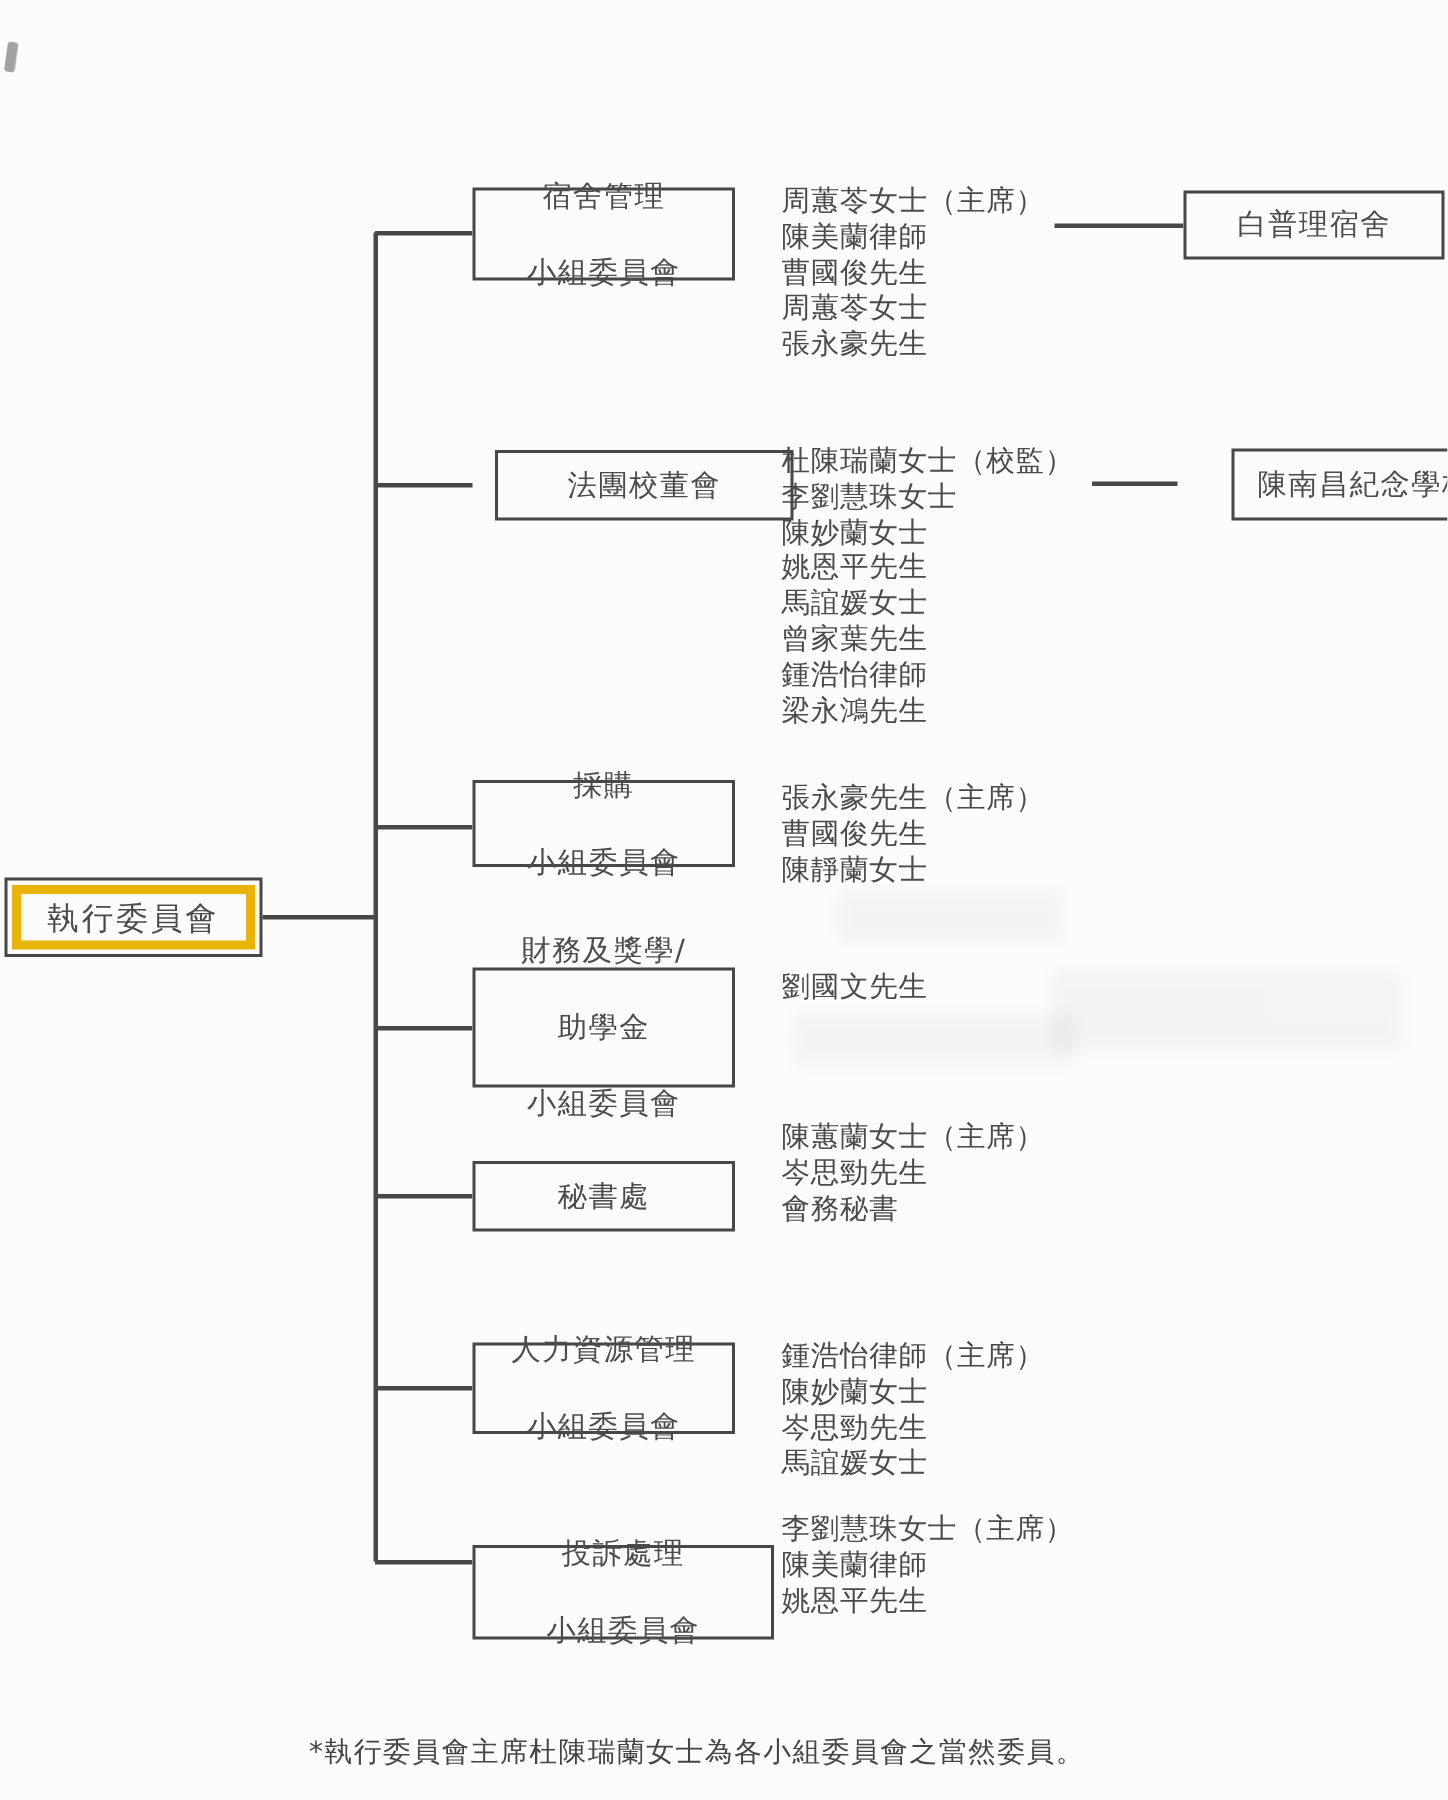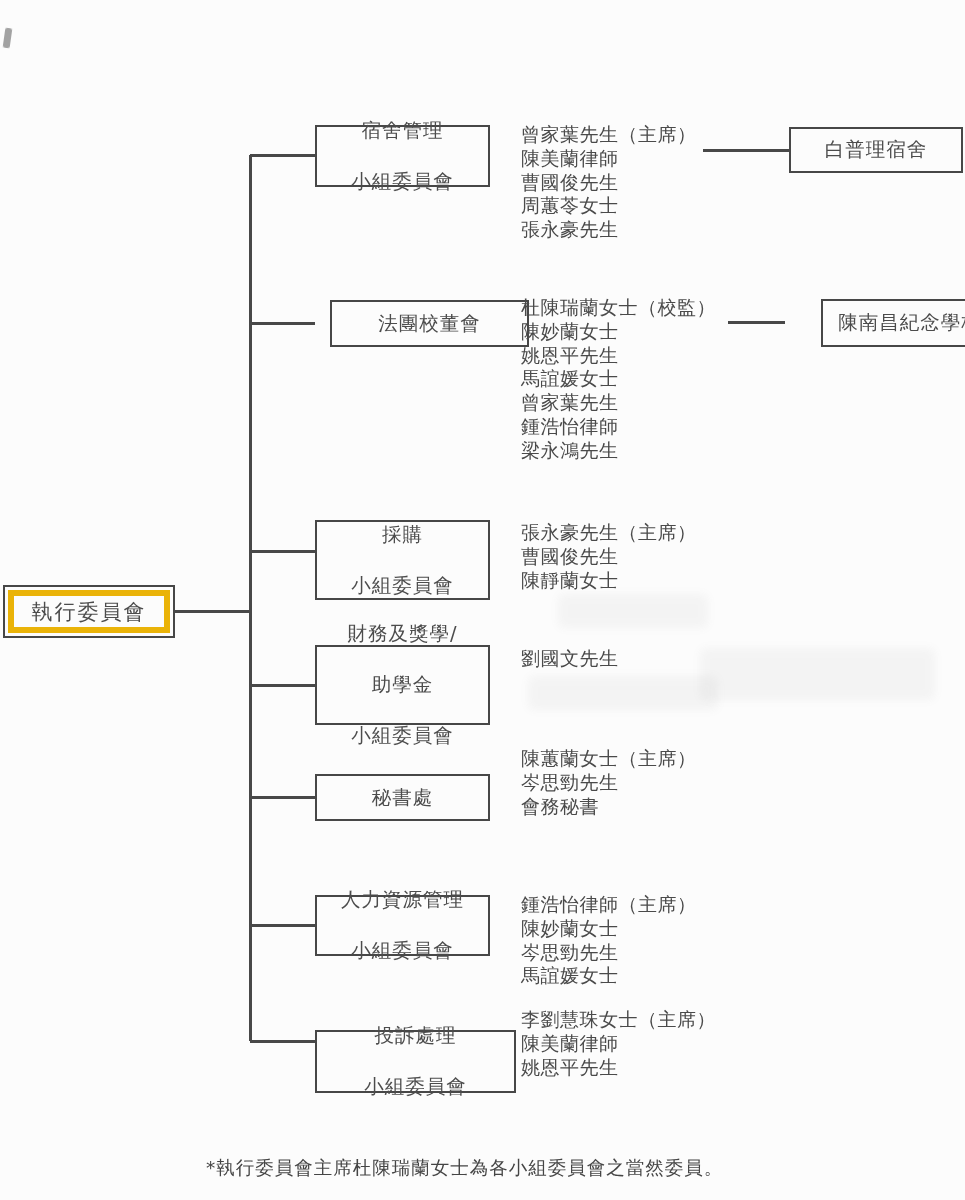--- a/index.html
+++ b/index.html
@@ -21,21 +21,21 @@
     position:absolute;left:3px;top:585px;width:172px;height:53px;
     border:2.5px solid #474747;background:#fcfcfc;padding:3px;
   }
   .rootbox .inner{
     width:100%;height:100%;border:6px solid #eab308;
     display:flex;align-items:center;justify-content:center;
     font-size:21px;letter-spacing:2px;color:#4c4c4c;
   }
   .c1{left:315px;top:125px;width:175px;height:62px;}
   .c2{left:330px;top:300px;width:199px;height:47px;}
-  .c3{left:315px;top:520px;width:175px;height:80px;}
+  .c3{left:315px;top:520px;width:175px;height:58px;}
   .c4{left:315px;top:645px;width:175px;height:80px;}
   .c5{left:315px;top:774px;width:175px;height:47px;}
   .c6{left:315px;top:895px;width:175px;height:61px;}
   .c7{left:315px;top:1010px;width:201px;height:63px;margin-top:20px;}
   .u1{left:789px;top:127px;width:174px;height:46px;}
   .u2{left:785px;top:299px;width:178px;height:48px;margin-left:36px;}
   .members{
     position:absolute;left:521px;font-size:19px;line-height:23.8px;
     letter-spacing:0.5px;color:#4a4a4a;white-space:nowrap;
   }
@@ -123,28 +123,29 @@
   </div>
 
   <div class="box u1">
     <div>白普理宿舍</div>
   </div>
   <div class="box u2">
     <div>陳南昌紀念學校</div>
   </div>
 
   <div class="members m1">
-    <div>曾家葉先生（主席）</div>
+    <div>周蕙苓女士（主席）</div>
     <div>陳美蘭律師</div>
     <div>曹國俊先生</div>
     <div>周蕙苓女士</div>
     <div>張永豪先生</div>
   </div>
   <div class="members m2">
     <div>杜陳瑞蘭女士（校監）</div>
+    <div>李劉慧珠女士</div>
     <div>陳妙蘭女士</div>
     <div>姚恩平先生</div>
     <div>馬誼媛女士</div>
     <div>曾家葉先生</div>
     <div>鍾浩怡律師</div>
     <div>梁永鴻先生</div>
   </div>
   <div class="members m3">
     <div>張永豪先生（主席）</div>
     <div>曹國俊先生</div>

